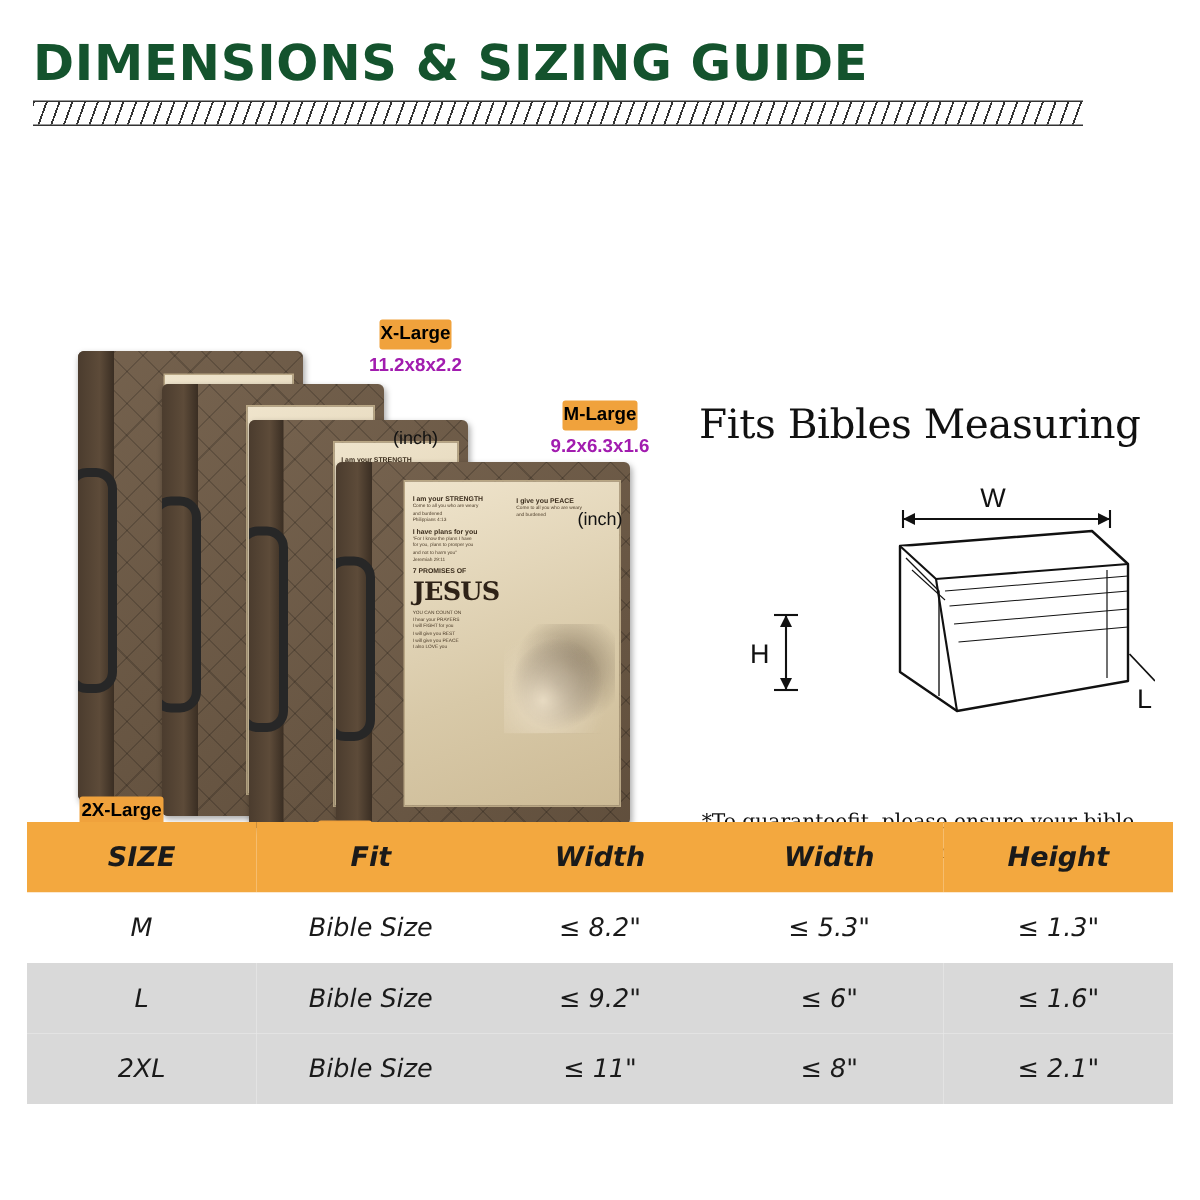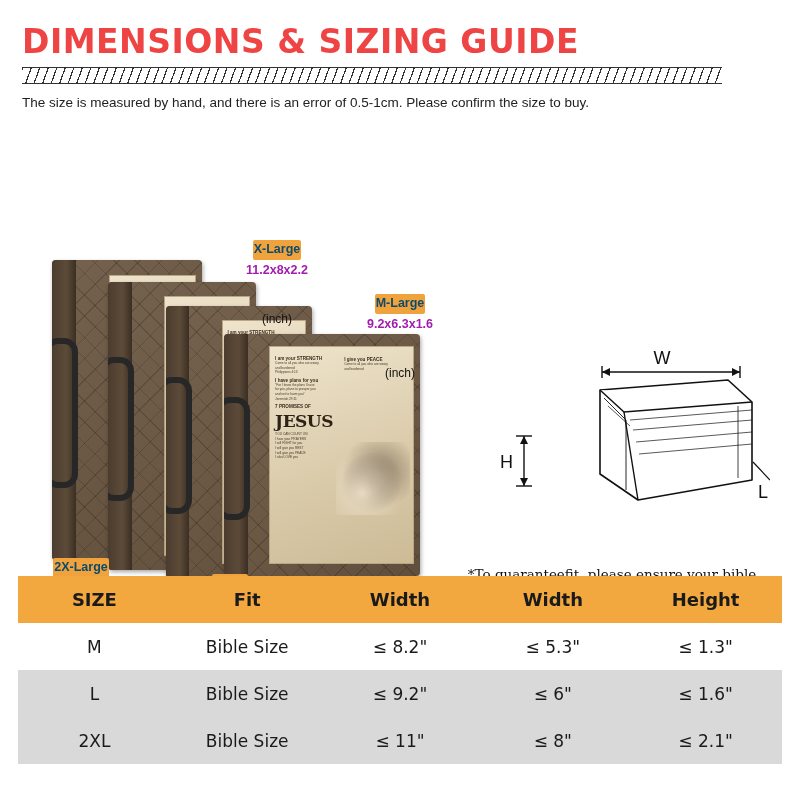--- a/index.html
+++ b/index.html
@@ -17,21 +17,21 @@
   }
 
   
   .header {
     padding: 22px 22px 0 22px;
   }
   .title {
     font-size: 33px;
     font-weight: bold;
     letter-spacing: 0.5px;
-    color: #ef4444;
+    color: #14532d;
     font-family: "DejaVu Sans", sans-serif;
   }
   .hatch-rule {
     margin-top: 6px;
     height: 15px;
     width: 700px;
     background: repeating-linear-gradient(
       110deg,
       #333333 0px,
       #333333 1.2px,
@@ -140,21 +140,21 @@
 
   
   .size-label {
     position: absolute;
     text-align: center;
     line-height: 1.25;
   }
   .size-label .name {
     display: inline-block;
     background: #f0a23c;
-    color: #0c4a6e;
+    color: #000000;
     font-weight: bold;
     font-size: 12.5px;
     padding: 2px 1px;
     border-radius: 2px;
   }
   .size-label .dims {
     font-size: 12.5px;
     font-weight: bold;
     color: #a21caf;
     margin-top: 3px;
@@ -189,22 +189,23 @@
     font-family: "DejaVu Serif", serif;
     font-size: 13.5px;
     line-height: 1.45;
     color: #111;
   }
 
   
   .table-wrap {
     position: absolute;
     left: 18px;
-    top: 576px;
+    top: 548px;
     width: 764px;
+    font-style: italic;
   }
   table {
     border-collapse: collapse;
     width: 100%;
     table-layout: fixed;
   }
   th, td {
     text-align: center;
     font-size: 17px;
     height: 45px;
@@ -219,21 +220,20 @@
   tbody tr.odd td { background: #ffffff; }
   tbody tr.even td { background: #d9d9d9; }
   tbody td.sizecell { font-weight: normal; }
 </style>
 </head>
 <body>
 
 <div class="header">
   <div class="title">DIMENSIONS &amp; SIZING GUIDE</div>
   <div class="hatch-rule"></div>
-  <div class="subtitle">The size is measured by hand, and there is an error of 0.5-1cm. Please confirm the size to buy.</div>
 </div>
 
 <div class="illustration">
 
   <div class="cover" style="left:52px; top:150px; width:150px; height:300px;">
     <div class="quilt"></div>
     <div class="spine"></div>
     <div class="handle"></div>
     <div class="page">
       <div class="hd">I am your STRENGTH</div>
@@ -354,20 +354,21 @@
     <div class="dims">12x9x2.4</div>
     <div class="unit">(inch)</div>
   </div>
 
   <div class="size-label" style="left:170px; top:462px; width:120px;">
     <div class="name">Large</div>
     <div class="dims">10.2x7x1.9</div>
     <div class="unit">(inch)</div>
   </div>
 
+  <div class="fits-title">Fits Bibles Measuring</div>
 
   <div class="book-diagram">
     <svg width="300" height="200" viewBox="0 0 300 200">
 
       <line x1="132" y1="22" x2="270" y2="22" stroke="#111" stroke-width="1.4"></line>
       <line x1="132" y1="16" x2="132" y2="28" stroke="#111" stroke-width="1.4"></line>
       <line x1="270" y1="16" x2="270" y2="28" stroke="#111" stroke-width="1.4"></line>
       <polygon points="132,22 140,18 140,26" fill="#111"></polygon>
       <polygon points="270,22 262,18 262,26" fill="#111"></polygon>
 

